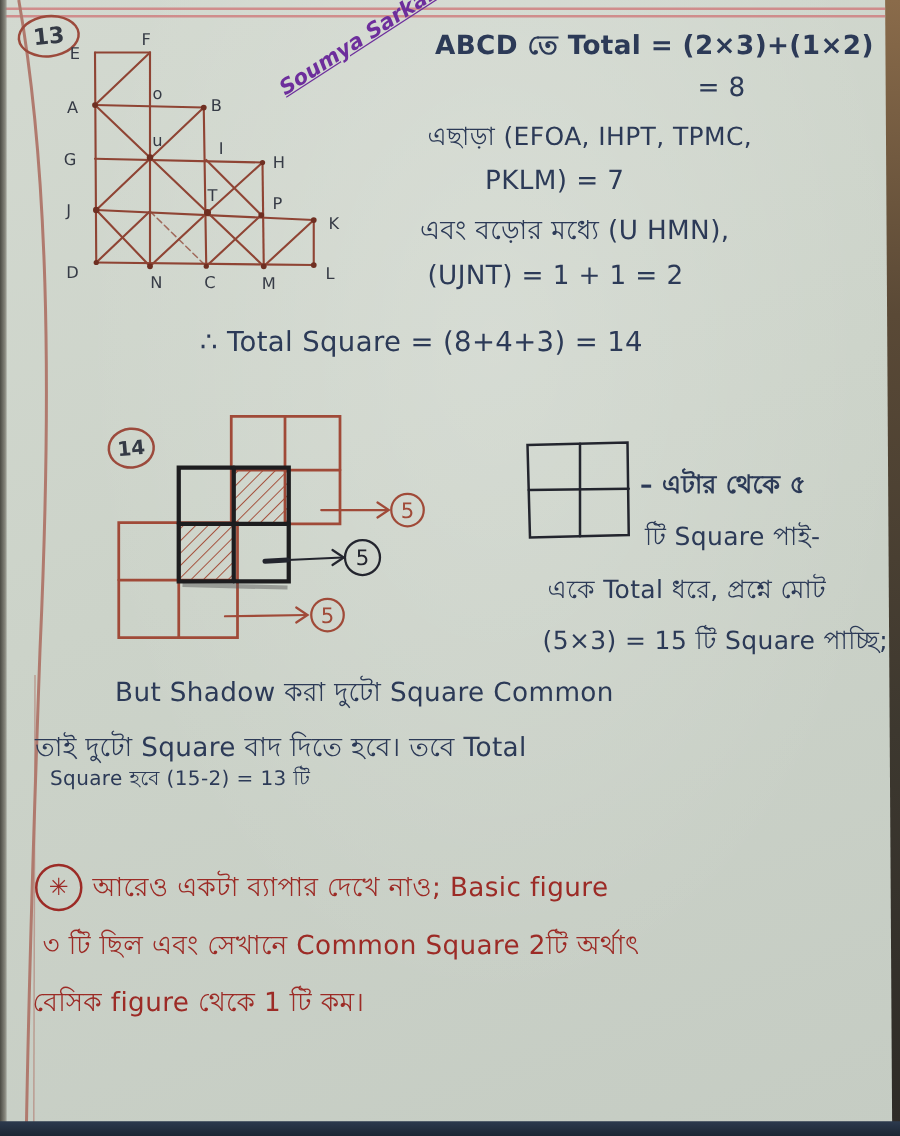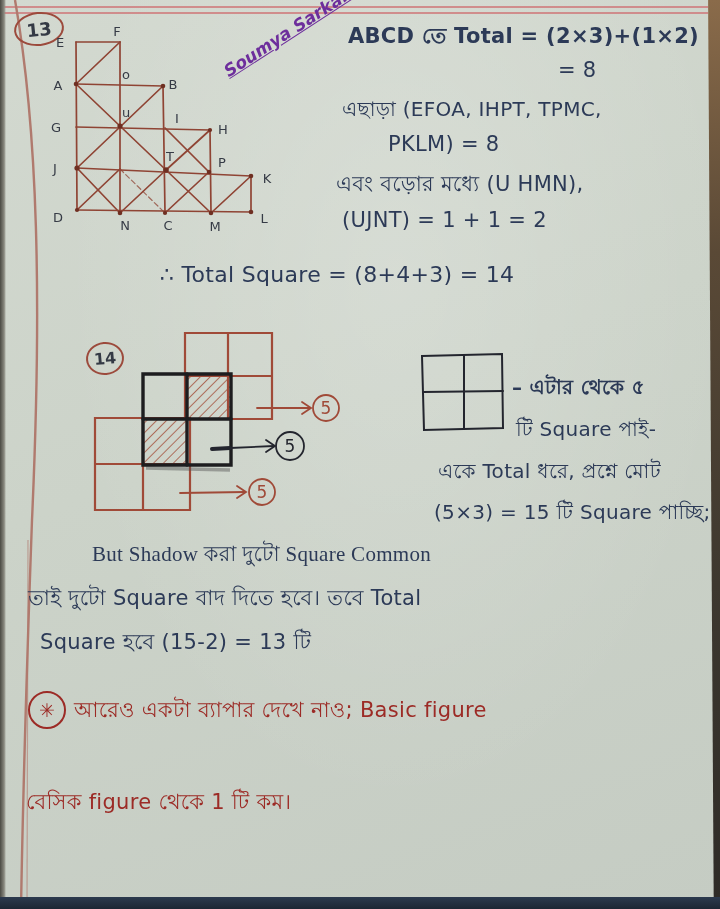--- a/index.html
+++ b/index.html
@@ -111,21 +111,21 @@
       <text x="185" y="211">M</text>
       <text x="234" y="203">L</text>
     </g>
   </svg>
 
   <div class="signature">Soumya Sarkar</div>
 
   <div class="hand blue" style="left:348px;top:20px;font-size:21px;font-weight:bold;">ABCD তে Total = (2×3)+(1×2)</div>
   <div class="hand blue" style="left:558px;top:58px;font-size:21px;">= 8</div>
   <div class="hand blue" style="left:342px;top:94px;font-size:20px;">এছাড়া (EFOA, IHPT, TPMC,</div>
-  <div class="hand blue" style="left:388px;top:132px;font-size:21px;">PKLM) = 8</div>
+  <div class="hand blue" style="left:388px;top:132px;font-size:21px;">PKLM) = 7</div>
   <div class="hand blue" style="left:336px;top:168px;font-size:21px;text-align:right;">এবং বড়োর মধ্যে (U HMN),</div>
   <div class="hand blue" style="left:342px;top:208px;font-size:21px;">(UJNT) = 1 + 1 = 2</div>
   <div class="hand blue" style="left:160px;top:262px;font-size:22px;">∴ Total Square = (8+4+3) = 14</div>
 
   <div class="badge" style="left:86px;top:342px;width:34px;height:29px;font-size:16px;transform:rotate(-5deg);">
     <span>14</span>
   </div>
 
   <svg style="left:90px;top:328px;" width="310" height="192" viewBox="0 0 310 192">
     <defs>
@@ -185,27 +185,28 @@
       <path d="M46,5 L46,79"></path>
         <path d="M5,42 L85,41"></path>
     </g>
   </svg>
 
   <div class="hand blue" style="left:512px;top:372px;font-size:20px;font-weight:bold;">– এটার থেকে ৫</div>
   <div class="hand blue" style="left:516px;top:414px;font-size:20px;">টি Square পাই-</div>
   <div class="hand blue" style="left:438px;top:456px;font-size:20px;">একে Total ধরে, প্রশ্নে মোট</div>
   <div class="hand blue" style="left:434px;top:497px;font-size:20px;">(5×3) = 15 টি Square পাচ্ছি;</div>
 
-  <div class="hand blue" style="left:92px;top:538px;font-size:21px;font-family:Liberation Serif, serif;">But Shadow করা দুটো Square Common</div>
+  <div class="hand blue" style="left:92px;top:538px;font-size:21px;">But Shadow করা দুটো Square Common</div>
   <div class="hand blue" style="left:28px;top:582px;font-size:21px;">তাই দুটো Square বাদ দিতে হবে। তবে Total</div>
-  <div class="hand blue" style="left:40px;top:626px;font-size:21px;">Square হবে (15-2) = 13 টি</div>
+  <div class="hand blue" style="left:40px;top:610px;font-size:16px;">Square হবে (15-2) = 13 টি</div>
 
   <div class="notecircle">
     <span>✳</span>
   </div>
   <div class="hand rednote" style="left:74px;top:694px;font-size:21px;">আরেও একটা ব্যাপার দেখে নাও; Basic figure</div>
+  <div class="hand rednote" style="left:34px;top:740px;font-size:21px;">৩ টি ছিল এবং সেখানে Common Square 2টি অর্থাৎ</div>
   <div class="hand rednote" style="left:26px;top:786px;font-size:21px;">বেসিক figure থেকে 1 টি কম।</div>
 
   <div class="edge-left"></div>
   <div class="edge-right"></div>
   <div class="edge-bottom"></div>
 
 </div>
 
 </body></html>

